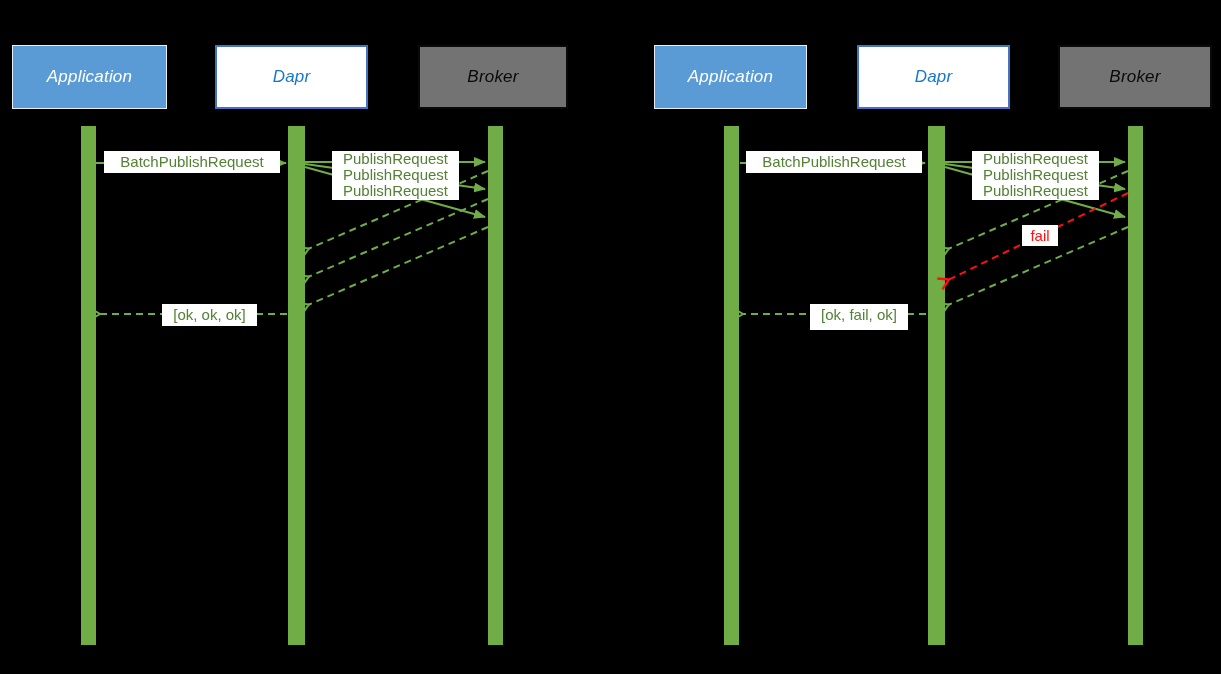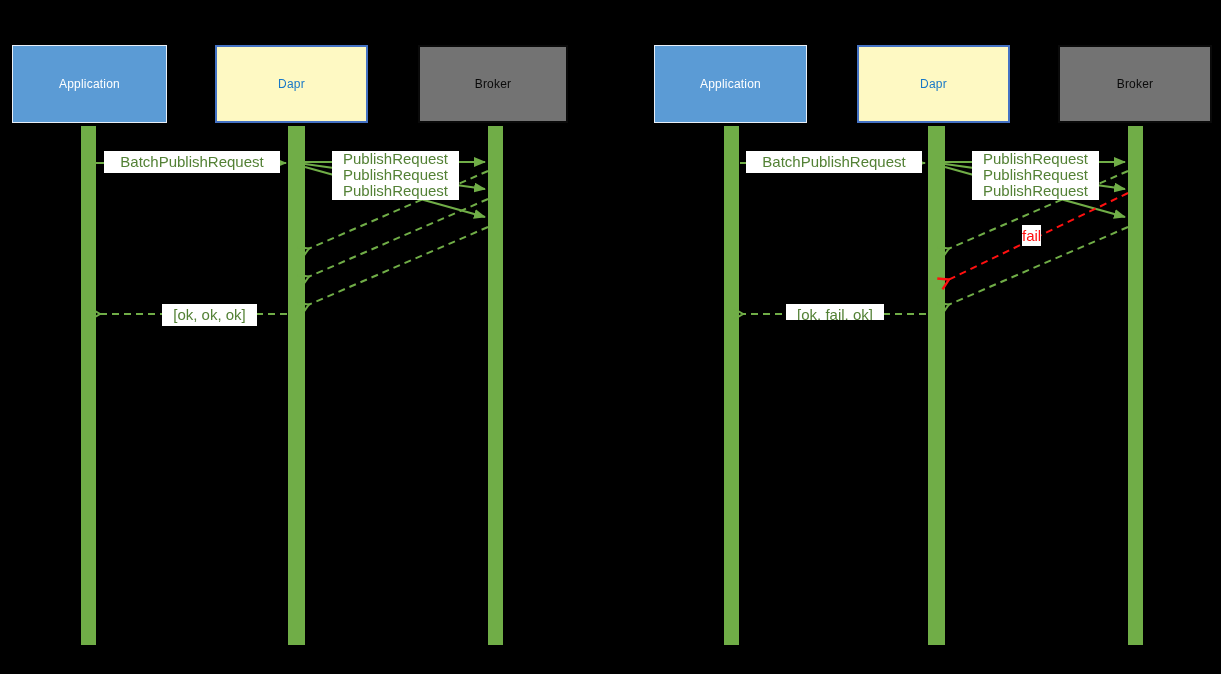--- a/index.html
+++ b/index.html
@@ -10,35 +10,36 @@
   #canvas {
     position: relative;
     width: 1221px;
     height: 674px;
     background: var(--bg, #000);
     overflow: hidden;
   }
   .actor {
     position: absolute;
     top: 45px;
-    height: 78px;
+    height: 64px;
     box-sizing: border-box;
     display: flex;
     align-items: center;
     justify-content: center;
-    font-size: 12px;
+    font-size: 17px;
     letter-spacing: 0.2px;
+    font-style: italic;
   }
   .actor.app {
     background: var(--app_fill);
     color: var(--app_text);
     border: 1px solid #E9EFF7;
   }
   .actor.dapr {
-    background: #fef9c3;
+    background: #ffffff;
     color: var(--dapr_text);
     border: 2px solid var(--dapr_border);
   }
   .actor.broker {
     background: #737373;
     color: var(--broker_text);
     border: 2px solid var(--broker_border);
   }
   .lifeline {
     position: absolute;
@@ -117,16 +118,16 @@
   <div class="msg-label" style="left:104px;top:151px;width:176px;height:22px;line-height:22px">BatchPublishRequest</div>
   <div class="msg-label" style="left:332px;top:151px;width:127px;height:16px;line-height:16px">PublishRequest</div>
   <div class="msg-label" style="left:332px;top:167px;width:127px;height:16px;line-height:16px">PublishRequest</div>
   <div class="msg-label" style="left:332px;top:183px;width:127px;height:17px;line-height:16px">PublishRequest</div>
   <div class="msg-label" style="left:162px;top:304px;width:95px;height:22px;line-height:22px">[ok, ok, ok]</div>
 
   <div class="msg-label" style="left:746px;top:151px;width:176px;height:22px;line-height:22px">BatchPublishRequest</div>
   <div class="msg-label" style="left:972px;top:151px;width:127px;height:16px;line-height:16px">PublishRequest</div>
   <div class="msg-label" style="left:972px;top:167px;width:127px;height:16px;line-height:16px">PublishRequest</div>
   <div class="msg-label" style="left:972px;top:183px;width:127px;height:17px;line-height:16px">PublishRequest</div>
-  <div class="msg-label red" style="left:1022px;top:225px;width:19px;height:21px;line-height:21px">fail</div>
-  <div class="msg-label" style="left:786px;top:304px;width:98px;height:16px;line-height:22px">[ok, fail, ok]</div>
+  <div class="msg-label red" style="left:1022px;top:225px;width:36px;height:21px;line-height:21px">fail</div>
+  <div class="msg-label" style="left:810px;top:304px;width:98px;height:26px;line-height:22px">[ok, fail, ok]</div>
 
 </div>
 
 </body></html>

